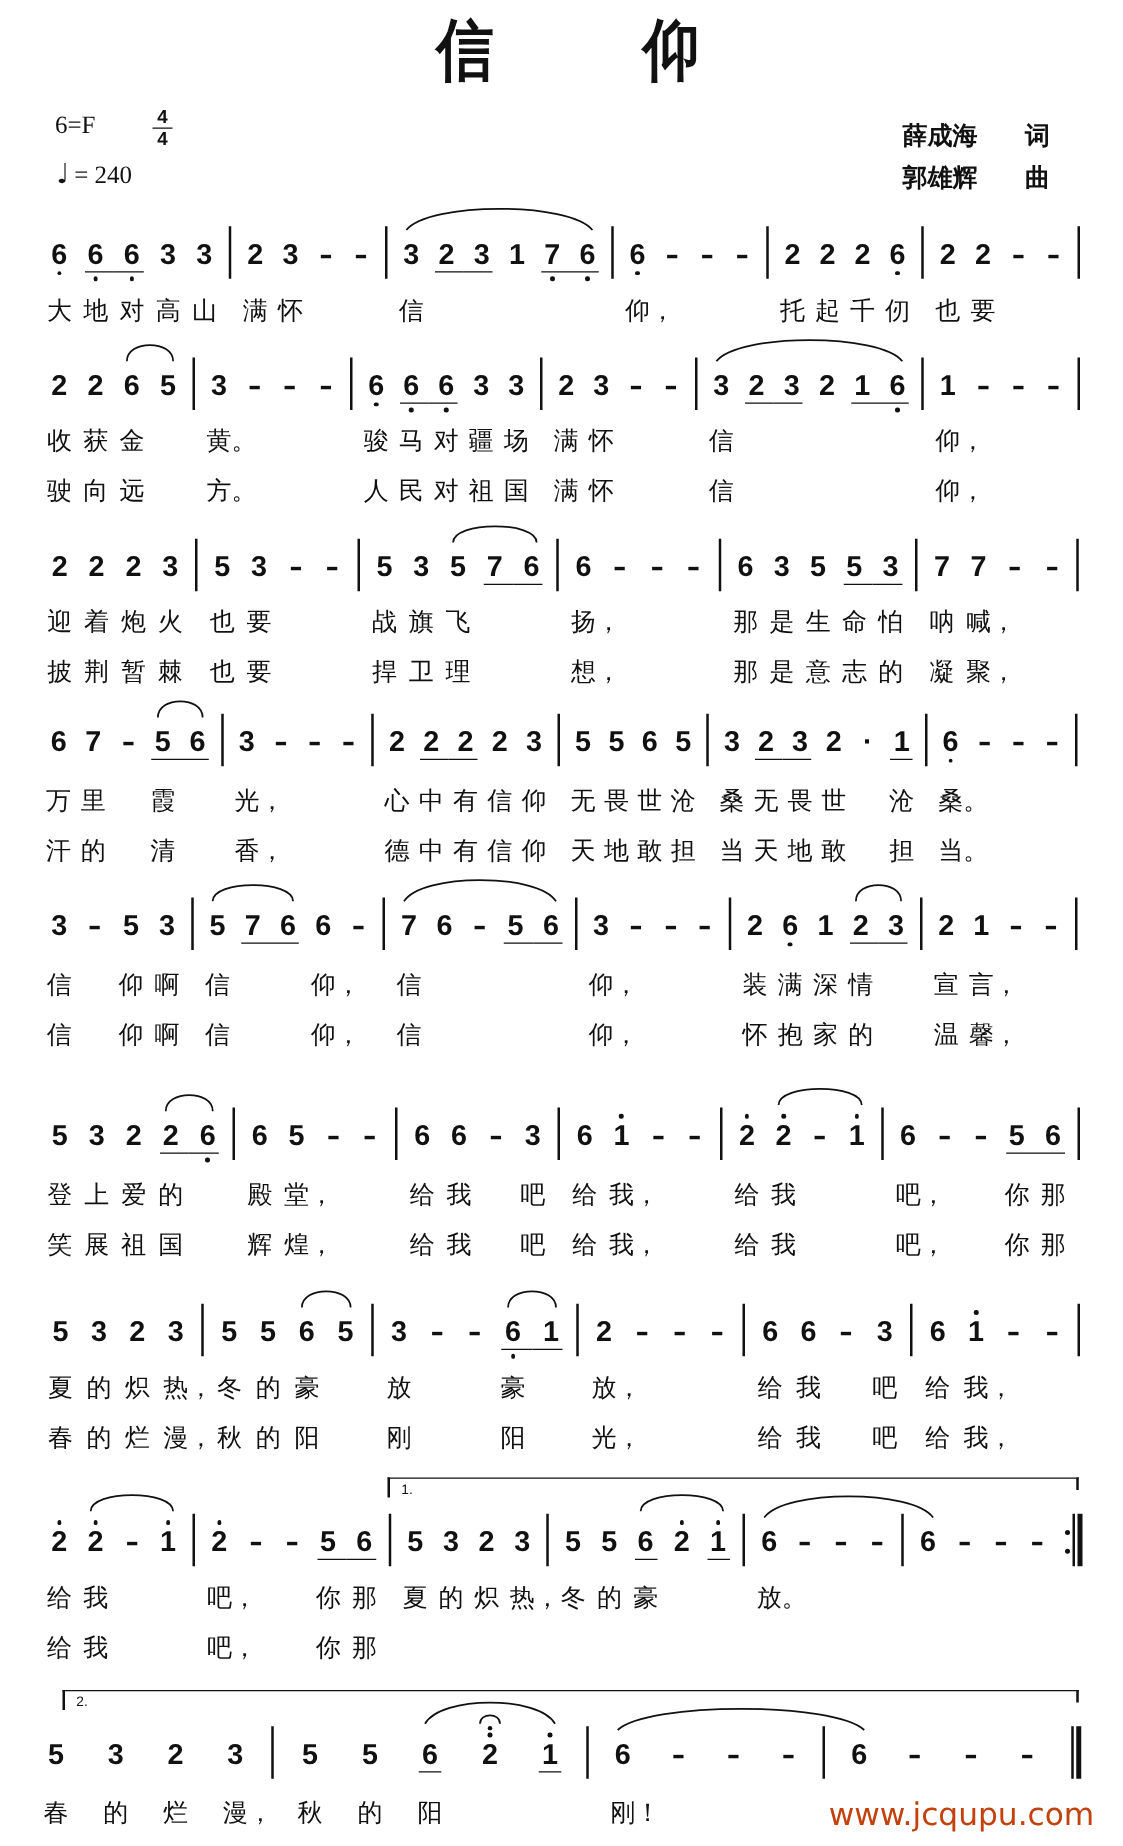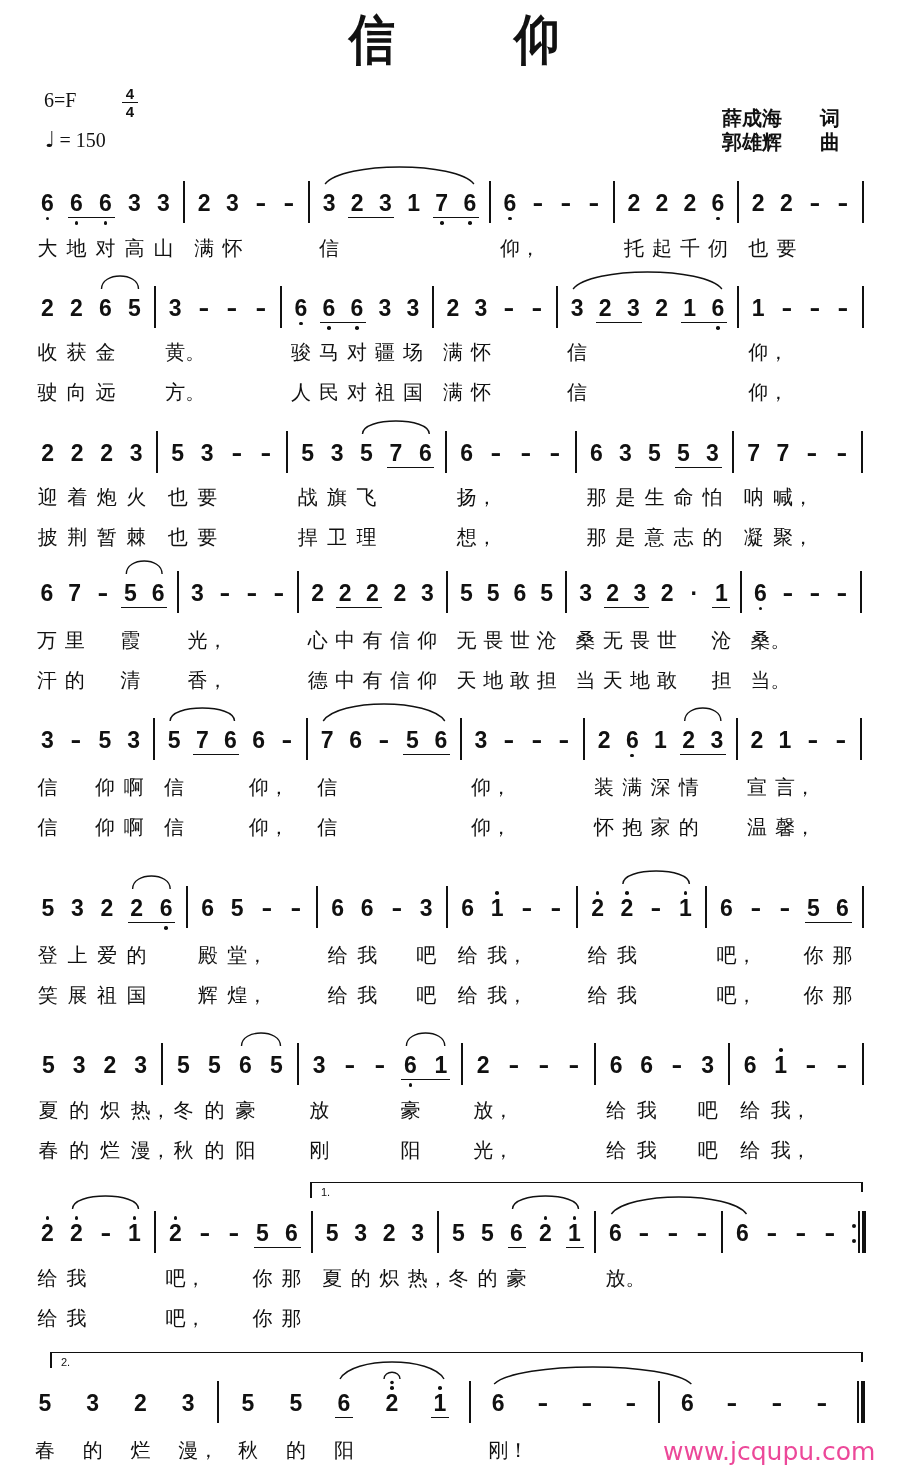--- a/index.html
+++ b/index.html
@@ -20,21 +20,21 @@
   }
   .timesig { position:absolute; left:122px; top:86px; width:16px; text-align:center;
     font-family:"Liberation Sans", sans-serif; font-weight:bold; font-size:15px; }
   .timesig span { display:block; line-height:15px; }
   .timesig .ts-line { height:1.3px; background:#111; margin:1px 0; }
   .tempo { position:absolute; left:45px; top:128px; white-space:nowrap;
     font-family:"Liberation Serif", serif; font-size:20px; line-height:24px; }
   .tempo .qn { font-family:"DejaVu Sans", sans-serif; font-size:22px; margin-right:4px; }
   .credit { position:absolute; left:722px; font-weight:bold; font-size:20px; line-height:24px; white-space:nowrap; }
   .credit .role { position:absolute; left:98px; top:0; }
-  .credit.c1 { top:106px; }
+  .credit.c1 { top:96px; }
   .credit.c2 { top:130px; }
 
   #score { position:absolute; left:0; top:0; width:898px; height:1477px; }
   .line { position:absolute; left:0; top:0; }
   .measure { position:absolute; height:24px; }
   .tok { position:absolute; top:0; height:24px; text-align:center; }
   .digit { font-family:"Liberation Sans", sans-serif; font-weight:bold; font-size:23px; line-height:24px; display:inline-block; }
   .digit.dash { transform:scaleX(1.4); }
   .ul { position:absolute; top:26px; height:1.3px; background:#111; }
   .dot { position:absolute; width:3.6px; height:3.6px; border-radius:50%; background:#111; left:50%; margin-left:-1.8px; }
@@ -45,37 +45,37 @@
 
   #slur-layer { position:absolute; left:0; top:0; width:898px; height:1477px; pointer-events:none; }
   #slur-layer path { fill:none; stroke:#111; stroke-width:1.4; }
   #slur-layer circle { fill:#111; }
 
   .volta { position:absolute; border-top:1.5px solid #111; }
   .volta-left { position:absolute; width:1.5px; background:#111; }
   .volta-right { position:absolute; width:1.5px; background:#111; }
   .volta-label { position:absolute; font-family:"Liberation Sans", sans-serif; font-size:11px; line-height:12px; }
 
-  .watermark { position:absolute; left:663px; top:1436px; font-size:25px; line-height:32px; color:#ec4899; white-space:nowrap; }
+  .watermark { position:absolute; left:663px; top:1436px; font-size:25px; line-height:32px; color:#c2410c; white-space:nowrap; }
 </style>
 </head>
 <body>
 
 <div class="title">信仰</div>
 
 <div class="key">6=F</div>
 
 <div class="timesig">
   <span>4</span>
   <span class="ts-line"></span>
   <span>4</span>
 </div>
 
 <div class="tempo">
-  <span class="qn">♩</span><span>= 150</span>
+  <span class="qn">♩</span><span>= 240</span>
 </div>
 
 <div class="credit c1">
   <span>薛成海</span>
   <span class="role">词</span>
 </div>
 <div class="credit c2">
   <span>郭雄辉</span>
   <span class="role">曲</span>
 </div>

